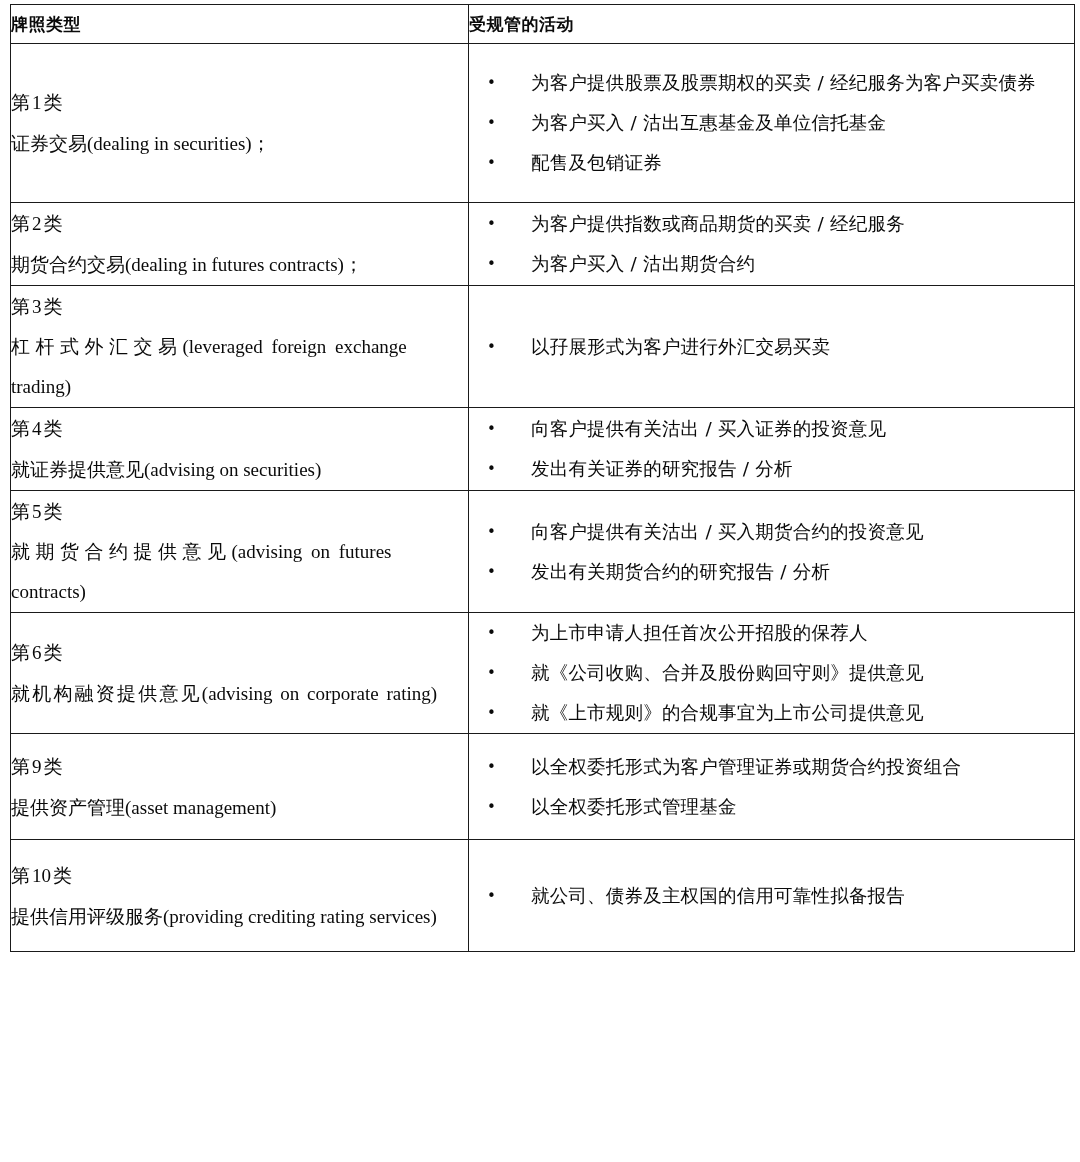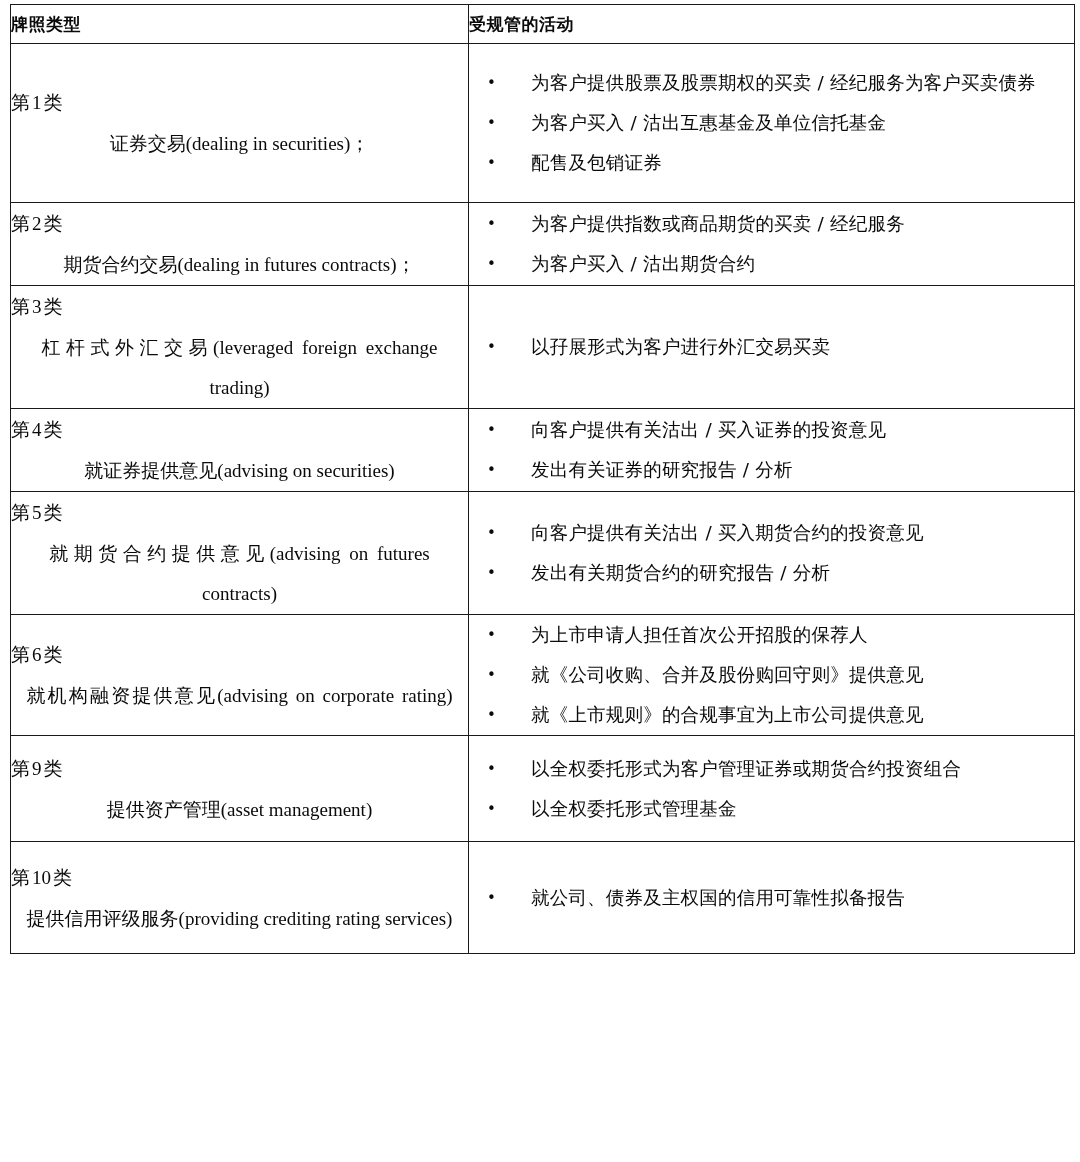--- a/index.html
+++ b/index.html
@@ -45,36 +45,36 @@
 
   
   .type-cell{
     padding:8px 12px 8px 12px;
   }
   .type-line{
     font-size:19px;
     line-height:40px;
     white-space:nowrap;
   }
-  .type-line.wrap{white-space:normal;text-align:center;}
+  .type-line.wrap{white-space:normal;}
   .cjk{
     font-family:"DejaVu Sans","Liberation Sans",sans-serif;
     font-size:19px;
   }
   .lat{
     font-family:"Liberation Serif","DejaVu Serif",serif;
     font-size:19px;
   }
   .num{
     font-family:"Liberation Serif","DejaVu Serif",serif;
     font-size:19px;
     padding:0 2px;
   }
   
-  .just .cjk{letter-spacing:5.5px;}
+  .just .cjk{letter-spacing:5.5px;font-family:Liberation Serif, serif;}
   .just .lat{word-spacing:4px;}
   .just2 .cjk{letter-spacing:8px;}
   .just2 .lat{word-spacing:6px;}
   .just3 .cjk{letter-spacing:2.2px;}
   .just3 .lat{word-spacing:3px;}
 
   
   .act-cell{
     padding:6px 10px 6px 0;
   }

